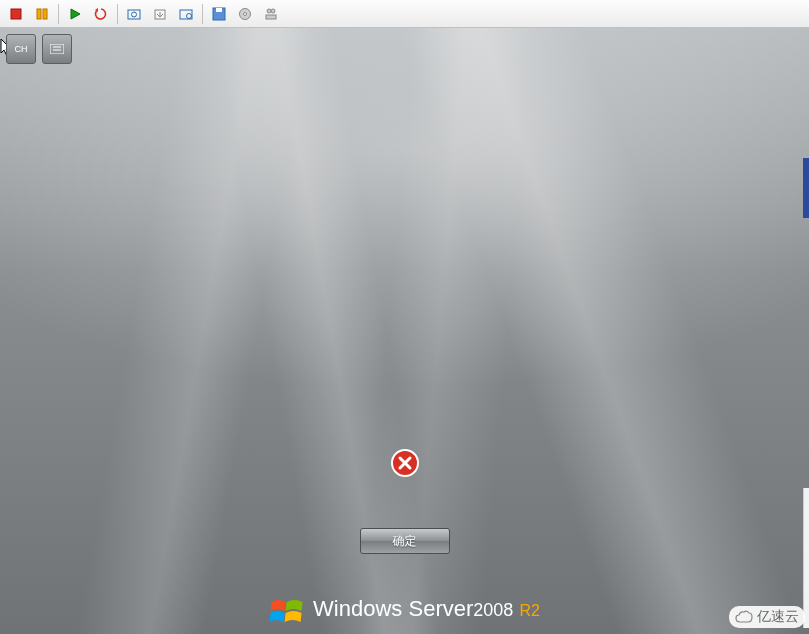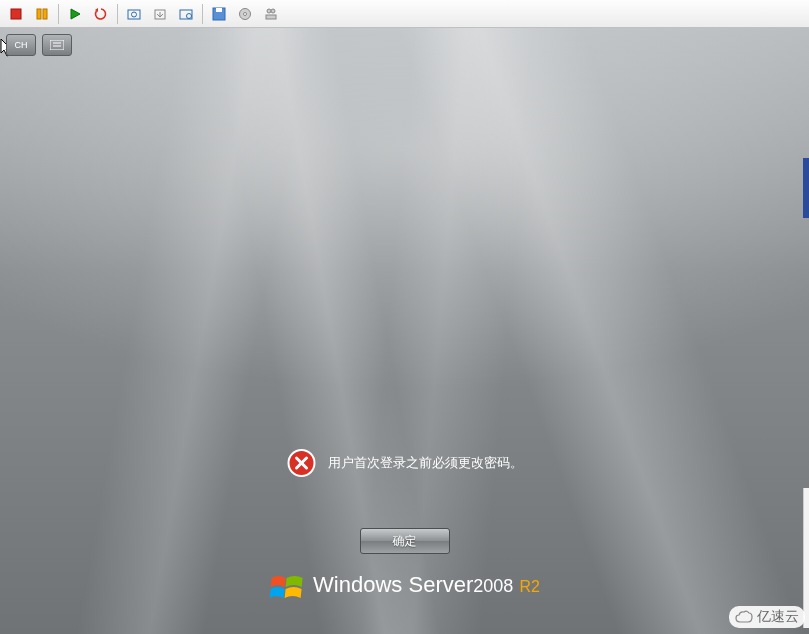--- a/index.html
+++ b/index.html
@@ -49,21 +49,21 @@
 }
 .vm-top-buttons {
   position: absolute;
   top: 6px;
   left: 6px;
   display: flex;
   gap: 6px;
 }
 .vm-small-btn {
   width: 30px;
-  height: 22px;
+  height: 30px;
   border-radius: 3px;
   background: linear-gradient(#b0b4b7, #7a7e81);
   border: 1px solid #5a5e61;
   display: flex;
   align-items: center;
   justify-content: center;
   font-size: 9px;
   color: #fff;
   cursor: pointer;
 }
@@ -103,21 +103,21 @@
   color: #fff;
   font-size: 12px;
   display: flex;
   align-items: center;
   justify-content: center;
   cursor: pointer;
   text-shadow: 0 1px 1px rgba(0,0,0,0.4);
 }
 .brand {
   position: absolute;
-  bottom: 28px;
+  bottom: 4px;
   left: 50%;
   transform: translateX(-50%);
   display: flex;
   align-items: flex-start;
   gap: 10px;
 }
 .win-flag { width: 34px; height: 34px; }
 .brand-text { color: #fff; white-space: nowrap; }
 .brand-line1 { font-size: 22px; font-weight: 300; }
 .brand-line1 .server { font-weight: 400; }
@@ -249,21 +249,20 @@
         </svg>
     </div>
   </div>
 
   <div class="message-area">
     <svg class="error-icon" viewBox="0 0 30 30">
       <circle cx="15" cy="15" r="13" fill="#d93025" stroke="#fff" stroke-width="2"></circle>
       <line x1="10" y1="10" x2="20" y2="20" stroke="#fff" stroke-width="3" stroke-linecap="round"></line>
       <line x1="20" y1="10" x2="10" y2="20" stroke="#fff" stroke-width="3" stroke-linecap="round"></line>
     </svg>
-    <div class="message-text">用户首次登录之前必须更改密码。</div>
   </div>
 
   <div class="button-row">
     <div class="dlg-btn">确定</div>
   </div>
 
   <div class="brand">
     <svg class="win-flag" viewBox="0 0 34 34">
       <path d="M2 6 Q8 2 16 6 L15 15 Q7 11 1 15 Z" fill="#f25022"></path>
       <path d="M17 6 Q25 2 33 6 L32 15 Q24 11 16 15 Z" fill="#7fba00"></path>

